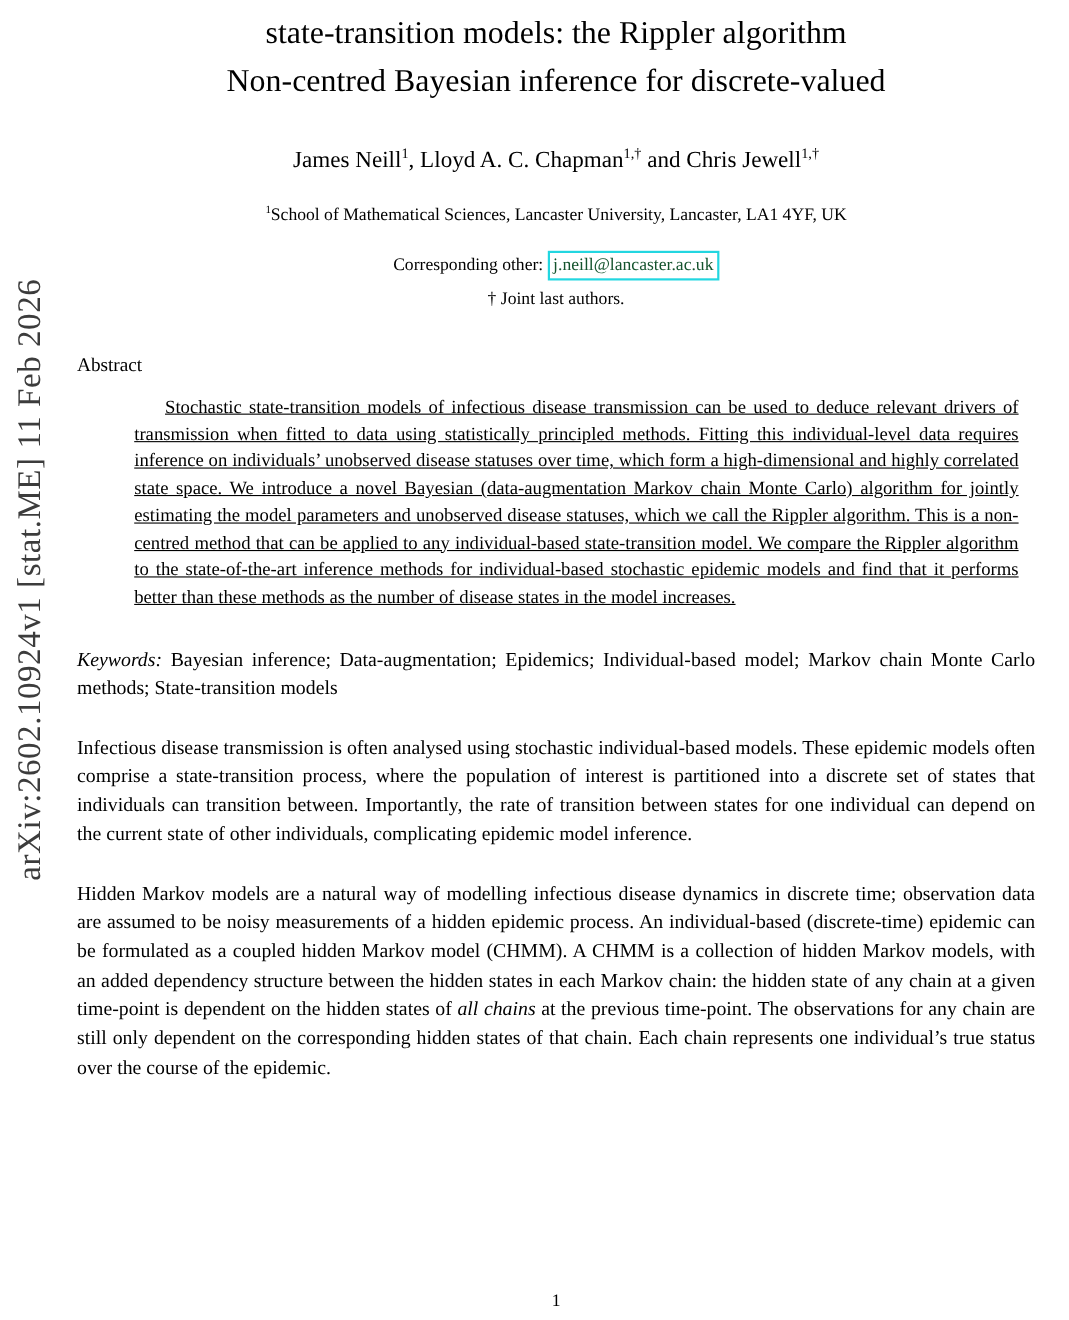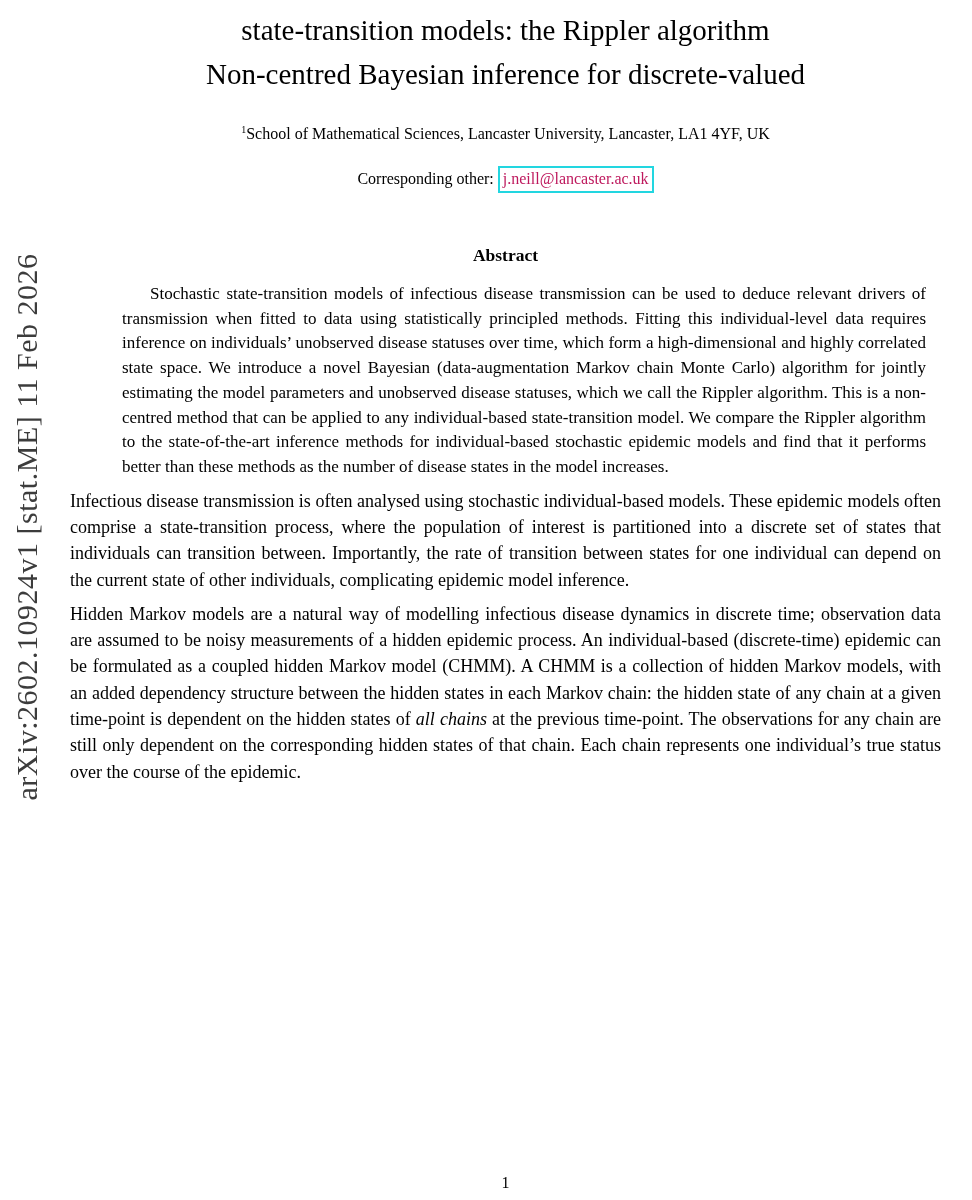--- a/index.html
+++ b/index.html
@@ -56,60 +56,60 @@
   .corresponding {
     margin-top: 22px;
     text-align: center;
     font-size: 16px;
     line-height: 22px;
   }
   .email-box {
     display: inline-block;
     border: 2px solid #22d6e0;
     padding: 0 3px 1px 3px;
-    color: #be185d;
+    color: #14532d;
     text-decoration: none;
     cursor: pointer;
   }
   .joint {
     margin-top: 7px;
     text-align: center;
     font-size: 16px;
     line-height: 20px;
   }
   .abstract-heading {
-    margin-top: 52px;
-    text-align: center;
+    margin-top: 39px;
     font-size: 17.5px;
-    font-weight: bold;
+    font-weight: normal;
   }
   .abstract-body {
     margin-top: 16px;
     padding: 0 15px 0 52px;
     font-size: 17px;
     line-height: 24.7px;
     text-align: justify;
     text-indent: 28px;
+    text-decoration: underline;
   }
   .keywords {
     margin-top: 30px;
     font-size: 18px;
     line-height: 26px;
     text-align: justify;
   }
   .keywords .kw-label { font-style: italic; }
   .section-heading {
     margin-top: 40px;
     font-size: 26px;
     font-weight: bold;
     line-height: 32px;
   }
   .section-heading .sec-num { display: inline-block; margin-right: 36px; }
   .body-para {
-    margin-top: 8px;
+    margin-top: 28px;
     font-size: 18px;
     line-height: 26.3px;
     text-align: justify;
   }
   .body-para em { font-style: italic; }
   .page-number {
     position: absolute;
     bottom: 8px;
     left: 70px;
     width: 871px;
@@ -124,33 +124,39 @@
 
   <div class="watermark">arXiv:2602.10924v1 [stat.ME] 11 Feb 2026</div>
 
   <div class="content">
 
     <h1 class="title">
         <span class="tline">state-transition models: the Rippler algorithm</span>
         <span class="tline">Non-centred Bayesian inference for discrete-valued</span>
       </h1>
 
+    <div class="authors"><span>James Neill</span><sup>1</sup><span>, </span><span>Lloyd A. C. Chapman</span><sup>1,†</sup><span> and </span><span>Chris Jewell</span><sup>1,†</sup></div>
 
     <div class="affiliation"><sup>1</sup><span>School of Mathematical Sciences, Lancaster University, Lancaster, LA1 4YF, UK</span></div>
 
     <div class="corresponding">
       <span>Corresponding other:</span>
       <a class="email-box" style="border-color: rgb(34, 214, 224);">j.neill@lancaster.ac.uk</a>
     </div>
 
+    <div class="joint">† Joint last authors.</div>
 
     <div class="abstract-heading">Abstract</div>
 
     <p class="abstract-body">Stochastic state-transition models of infectious disease transmission can be used to deduce relevant drivers of transmission when fitted to data using statistically principled methods. Fitting this individual-level data requires inference on individuals’ unobserved disease statuses over time, which form a high-dimensional and highly correlated state space. We introduce a novel Bayesian (data-augmentation Markov chain Monte Carlo) algorithm for jointly estimating the model parameters and unobserved disease statuses, which we call the Rippler algorithm. This is a non-centred method that can be applied to any individual-based state-transition model. We compare the Rippler algorithm to the state-of-the-art inference methods for individual-based stochastic epidemic models and find that it performs better than these methods as the number of disease states in the model increases.</p>
 
+    <p class="keywords">
+      <span class="kw-label">Keywords:</span>
+      <span>Bayesian inference; Data-augmentation; Epidemics; Individual-based model; Markov chain Monte Carlo methods; State-transition models</span>
+    </p>
 
 
     <p class="body-para">Infectious disease transmission is often analysed using stochastic individual-based models. These epidemic models often comprise a state-transition process, where the population of interest is partitioned into a discrete set of states that individuals can transition between. Importantly, the rate of transition between states for one individual can depend on the current state of other individuals, complicating epidemic model inference.</p>
 
     <p class="body-para"><span>Hidden Markov models are a natural way of modelling infectious disease dynamics in discrete time; observation data are assumed to be noisy measurements of a hidden epidemic process. An individual-based (discrete-time) epidemic can be formulated as a coupled hidden Markov model (CHMM). A CHMM is a collection of hidden Markov models, with an added dependency structure between the hidden states in each Markov chain: the hidden state of any chain at a given time-point is dependent on the hidden states of </span><em>all chains</em><span> at the previous time-point. The observations for any chain are still only dependent on the corresponding hidden states of that chain. Each chain represents one individual’s true status over the course of the epidemic.</span></p>
 
   </div>
 
   <div class="page-number">1</div>
 

